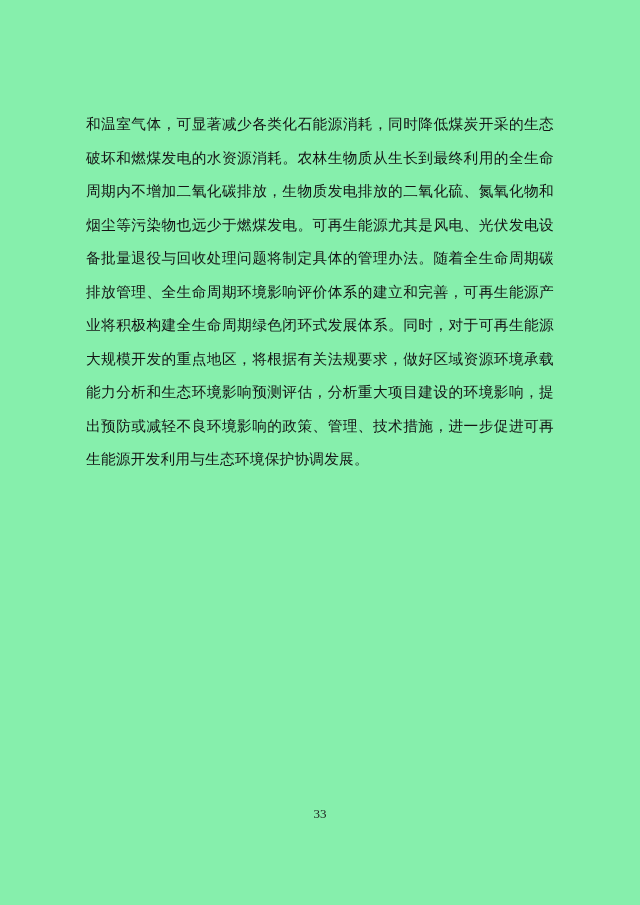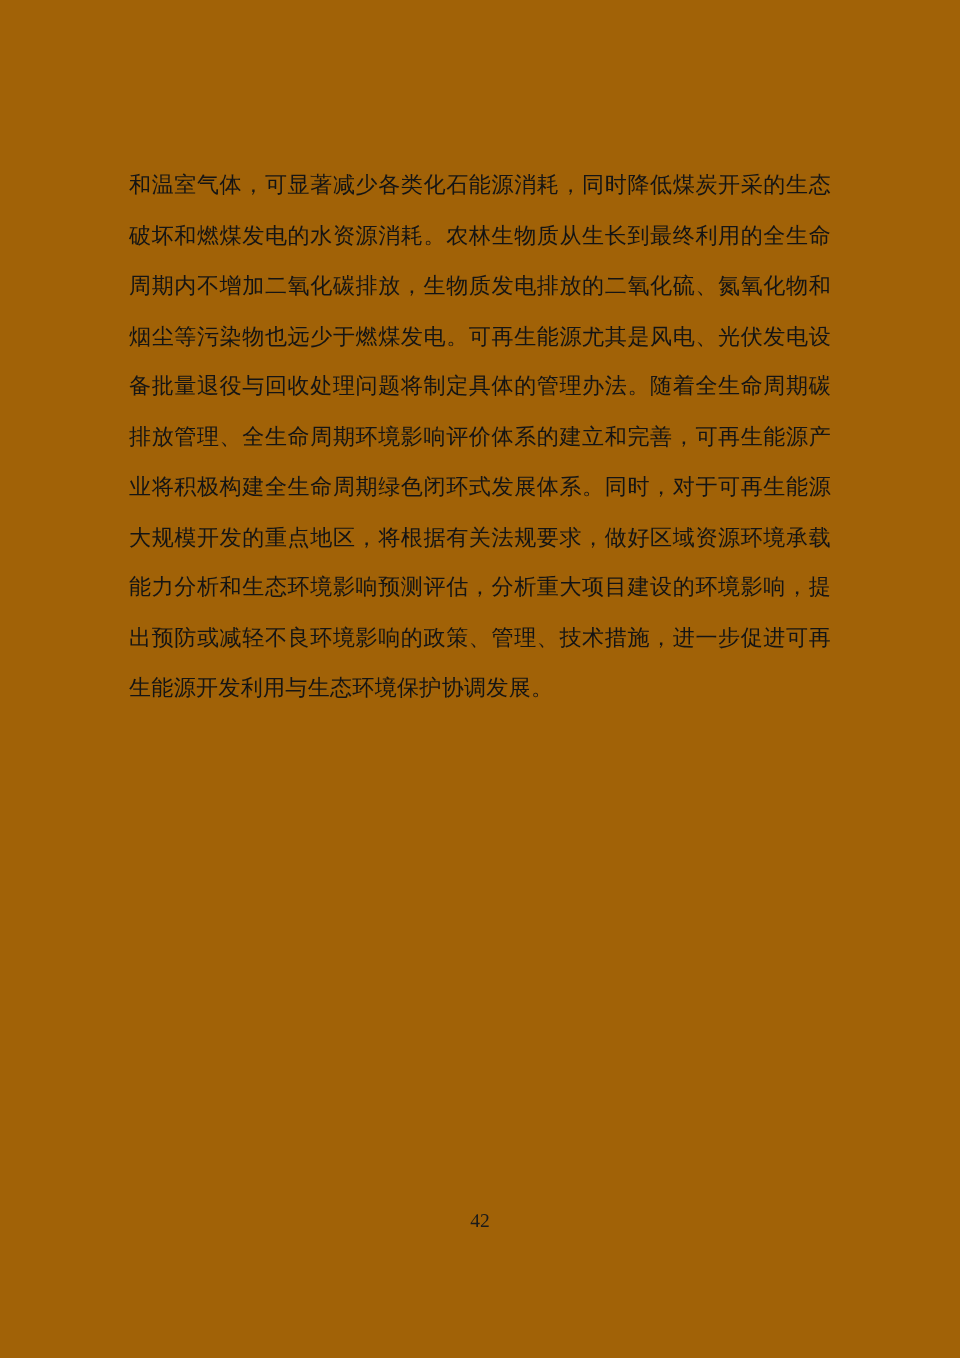--- a/index.html
+++ b/index.html
@@ -11,21 +11,21 @@
     width: 640px;
     height: 905px;
     font-family: "Liberation Serif", "DejaVu Serif", serif;
     color: #1a1a1a;
     overflow: hidden;
   }
   .page {
     position: relative;
     width: 640px;
     height: 905px;
-    background: #a16207;
+    background: #86efac;
     box-sizing: border-box;
     text-decoration: underline;
   }
   .content {
     position: absolute;
     left: 86px;
     top: 108px;
     width: 468px;
   }
   .para {
@@ -54,14 +54,14 @@
     font-family: "Liberation Serif", "DejaVu Serif", serif;
   }
 </style>
 </head>
 <body>
 
 <div class="page">
   <div class="content">
     <p class="para">和温室气体，可显著减少各类化石能源消耗，同时降低煤炭开采的生态破坏和燃煤发电的水资源消耗。农林生物质从生长到最终利用的全生命周期内不增加二氧化碳排放，生物质发电排放的二氧化硫、氮氧化物和烟尘等污染物也远少于燃煤发电。可再生能源尤其是风电、光伏发电设备批量退役与回收处理问题将制定具体的管理办法。随着全生命周期碳排放管理、全生命周期环境影响评价体系的建立和完善，可再生能源产业将积极构建全生命周期绿色闭环式发展体系。同时，对于可再生能源大规模开发的重点地区，将根据有关法规要求，做好区域资源环境承载能力分析和生态环境影响预测评估，分析重大项目建设的环境影响，提出预防或减轻不良环境影响的政策、管理、技术措施，进一步促进可再生能源开发利用与生态环境保护协调发展。</p>
   </div>
-  <div class="page-number">42</div>
+  <div class="page-number">33</div>
 </div>
 
 </body></html>

